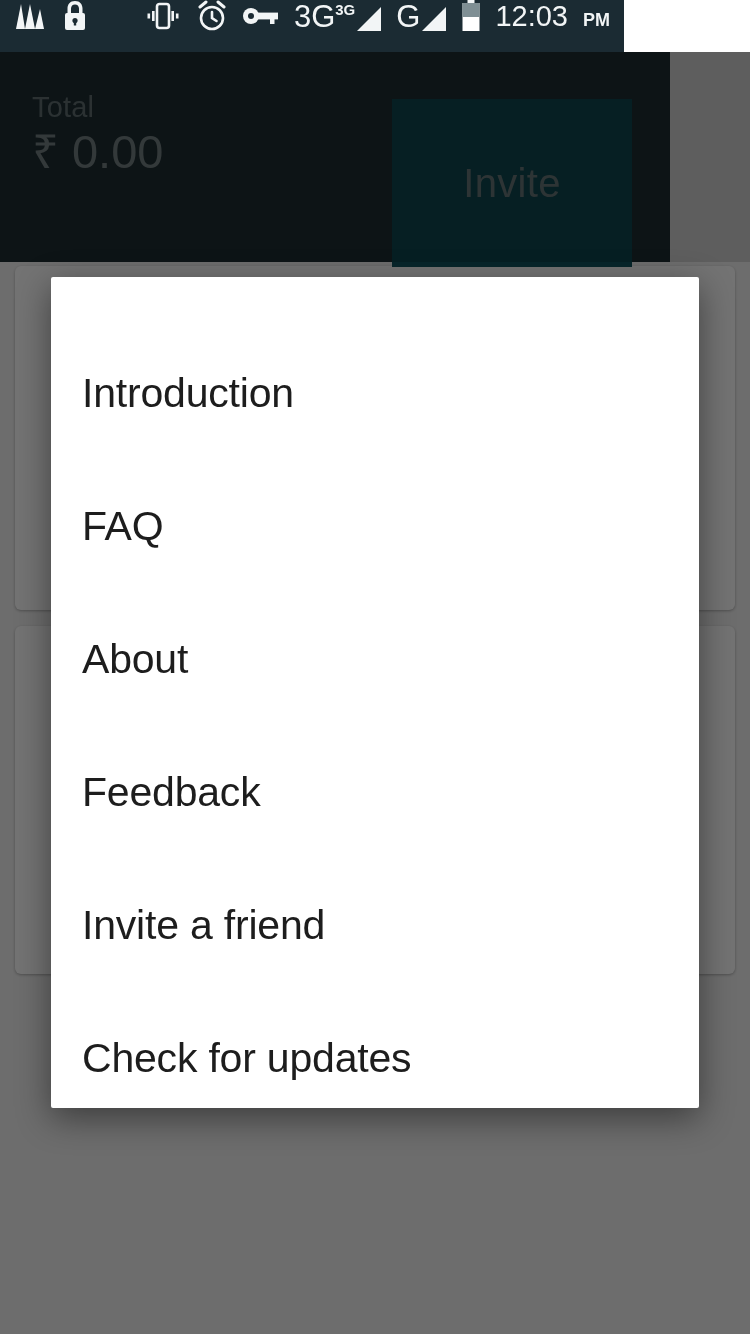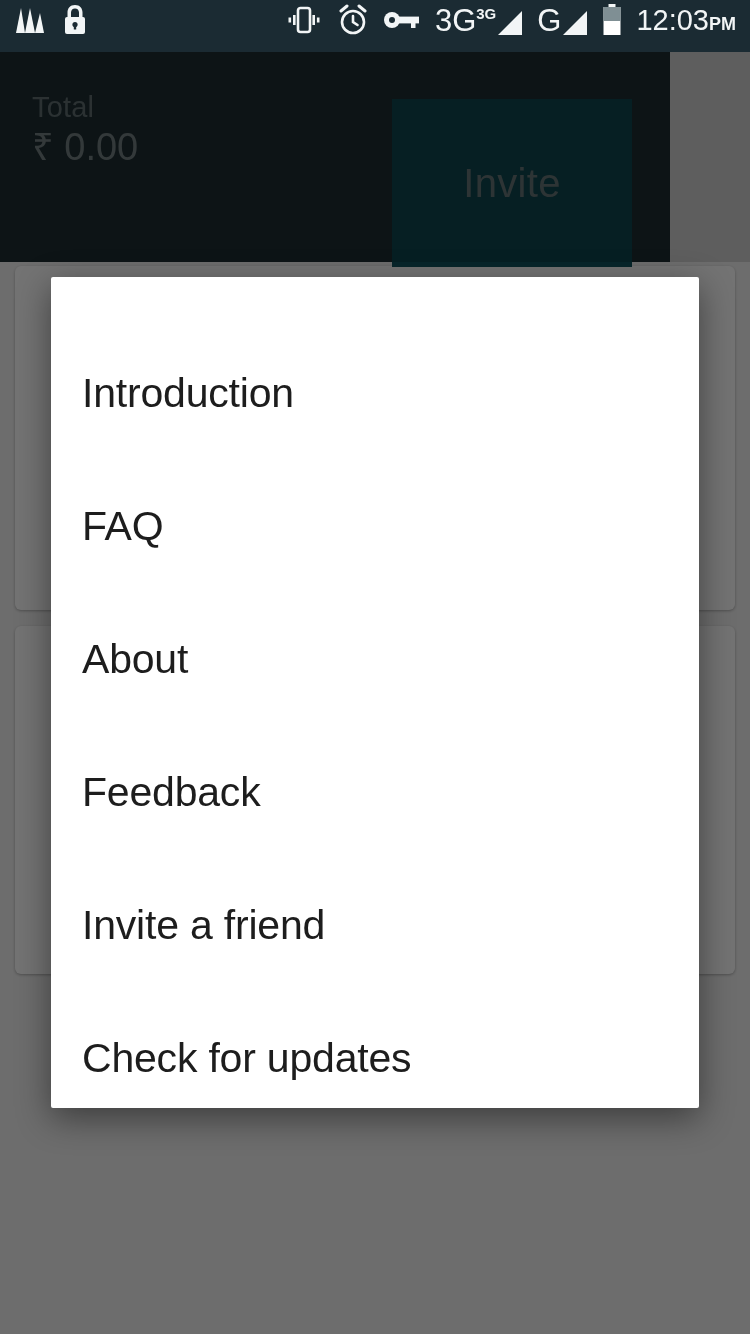--- a/index.html
+++ b/index.html
@@ -12,54 +12,54 @@
   #screen {
     position:relative;
     width:750px; height:1334px;
     overflow:hidden;
     background:#ffffff;
   }
 
   
   #statusbar {
     position:absolute; left:0; top:0;
-    width:750px; height:52px;
+    width:624px; height:52px;
     background:#1b2b33;
-    display:flex; align-items:flex-end;
-    padding:16px 14px;
+    display:flex; align-items:flex-start;
+    padding:0 14px;
     z-index:40;
   }
   .sb-left { display:flex; align-items:center; gap:16px; }
   .sb-right { display:flex; align-items:center; gap:14px; margin-left:auto; }
   .sb-icon { display:block; }
   .sb-clock {
     color:#f2f5f6; font-size:29px; font-weight:400;
     letter-spacing:0px; line-height:1;
-    display:flex; align-items:baseline; gap:0;
+    display:flex; align-items:baseline; gap:15px;
   }
   .sb-clock .ampm { font-size:18px; font-weight:700; }
   .net-label { color:#f2f5f6; font-weight:400; line-height:1;
                display:flex; align-items:flex-start; }
   .net-label .big { font-size:31px; }
   .net-label .sup { font-size:15px; font-weight:700; margin-top:1px; }
   .sig-wrap { display:flex; align-items:flex-end; gap:1px; }
 
   
   #appbar {
     position:absolute; left:0; top:52px;
     width:670px; height:210px;
     background:#25393f;
     z-index:20;
   }
   #totals { position:absolute; left:32px; top:40px; }
   #total-label {
     color:#75868a; font-size:29px; line-height:1.05; letter-spacing:.2px;
   }
   #total-amount {
-    color:#8d9b9d; font-size:38px; line-height:1.12;
+    color:#8d9b9d; font-size:47px; line-height:1.12;
     margin-top:4px; white-space:nowrap;
   }
   #request-btn {
     position:absolute; right:38px; top:47px;
     width:240px; height:168px;
     background:#13565f;
     display:flex; align-items:center; justify-content:center;
   }
   #request-btn span {
     color:#7d8e90; font-size:40px; font-weight:400; letter-spacing:.3px;

